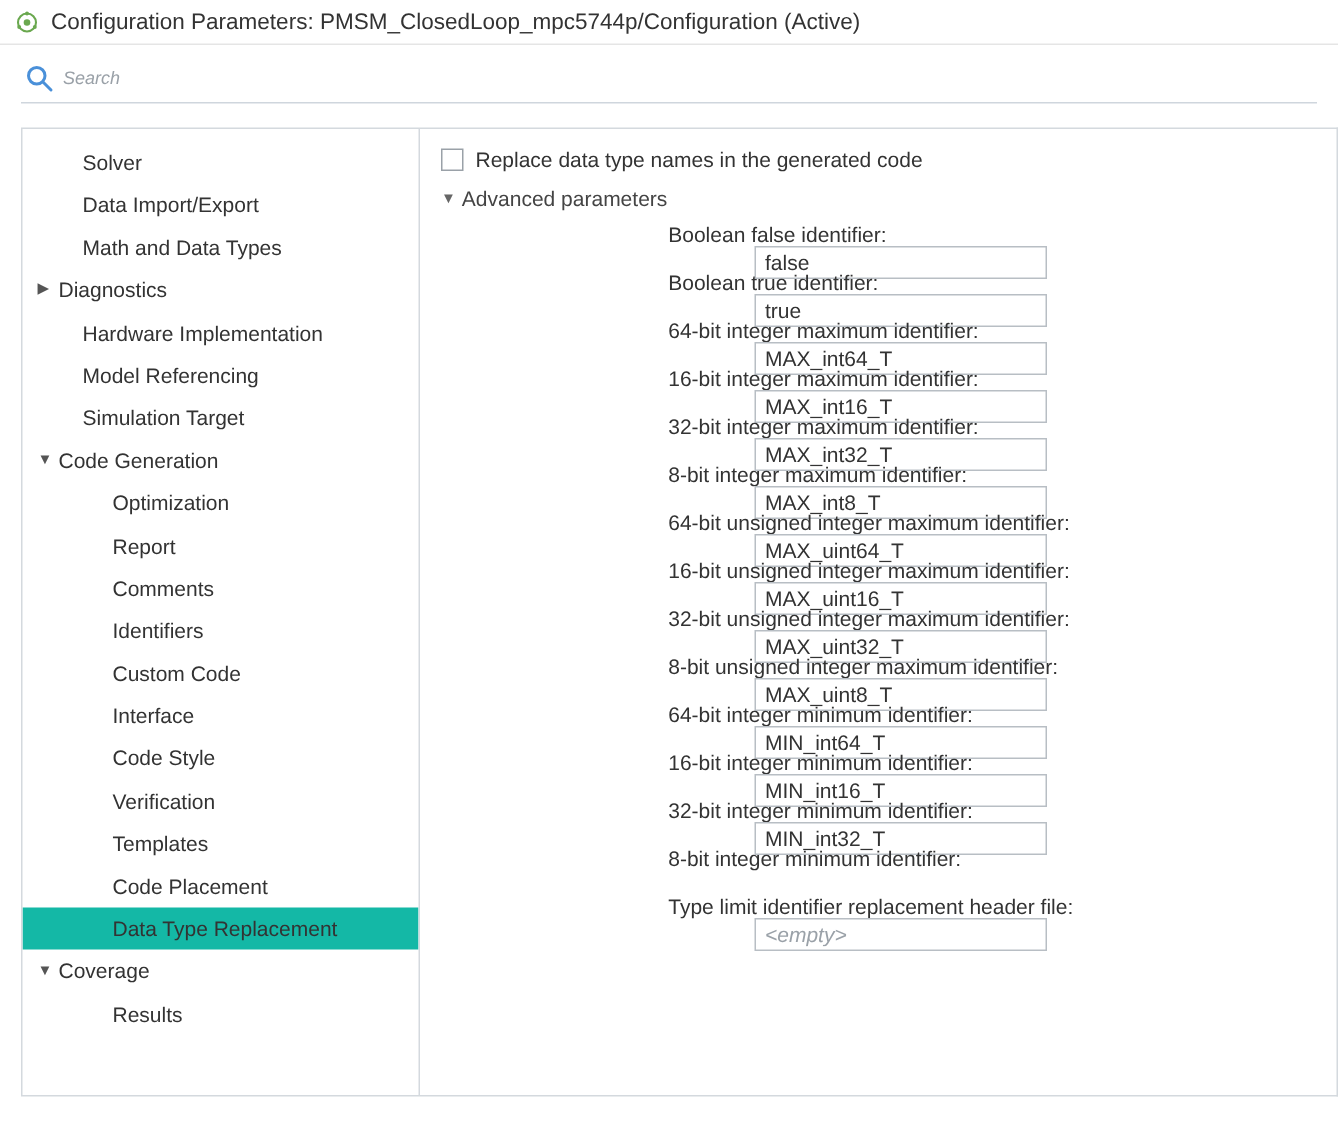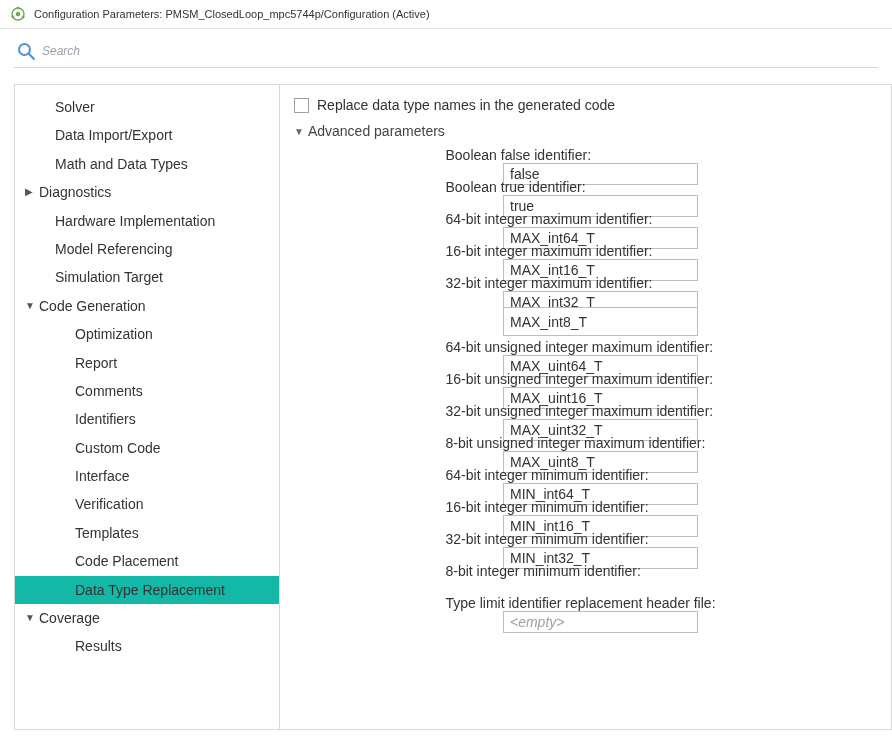--- a/index.html
+++ b/index.html
@@ -10,21 +10,21 @@
       background: #fff;
       width: 892px;
       height: 748px;
       overflow: hidden;
     }
     .titlebar {
       display: flex;
       align-items: center;
       padding: 6px 10px;
       border-bottom: 1px solid #e5e5e5;
-      font-size: 11px;
+      font-size: 15px;
       gap: 8px;
     }
     .titlebar .app-icon {
       width: 16px; height: 16px;
       display: inline-flex; align-items: center; justify-content: center;
     }
     .searchbar {
       padding: 8px 14px 10px 14px;
     }
     .search-wrap {
@@ -220,20 +220,24 @@
       <div class="tree-item level2">
         <span class="tree-arrow"></span>
         <span>Custom Code</span>
       </div>
       <div class="tree-item level2">
         <span class="tree-arrow"></span>
         <span>Interface</span>
       </div>
       <div class="tree-item level2">
         <span class="tree-arrow"></span>
+        <span>Code Style</span>
+      </div>
+      <div class="tree-item level2">
+        <span class="tree-arrow"></span>
         <span>Verification</span>
       </div>
       <div class="tree-item level2">
         <span class="tree-arrow"></span>
         <span>Templates</span>
       </div>
       <div class="tree-item level2">
         <span class="tree-arrow"></span>
         <span>Code Placement</span>
       </div>
@@ -275,20 +279,21 @@
         </div>
         <div class="param-row">
           <div class="param-label">16-bit integer maximum identifier:</div>
           <input class="param-input" type="text" value="MAX_int16_T" style="">
         </div>
         <div class="param-row">
           <div class="param-label">32-bit integer maximum identifier:</div>
           <input class="param-input" type="text" value="MAX_int32_T" style="">
         </div>
         <div class="param-row">
+          <div class="param-label">8-bit integer maximum identifier:</div>
           <input class="param-input" type="text" value="MAX_int8_T" style="">
         </div>
         <div class="param-row">
           <div class="param-label">64-bit unsigned integer maximum identifier:</div>
           <input class="param-input" type="text" value="MAX_uint64_T" style="">
         </div>
         <div class="param-row">
           <div class="param-label">16-bit unsigned integer maximum identifier:</div>
           <input class="param-input" type="text" value="MAX_uint16_T" style="">
         </div>

